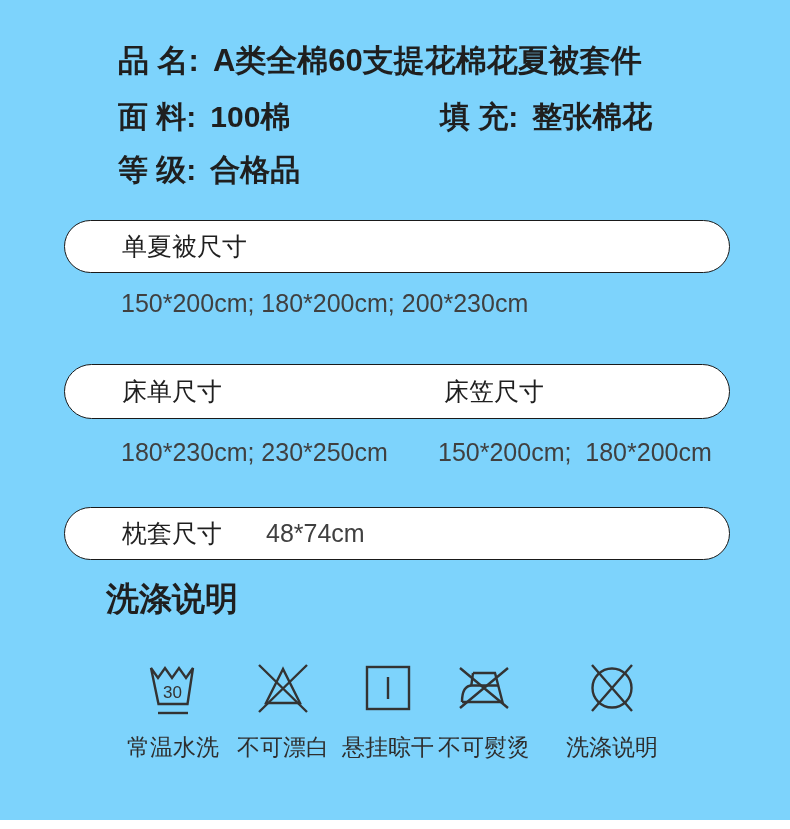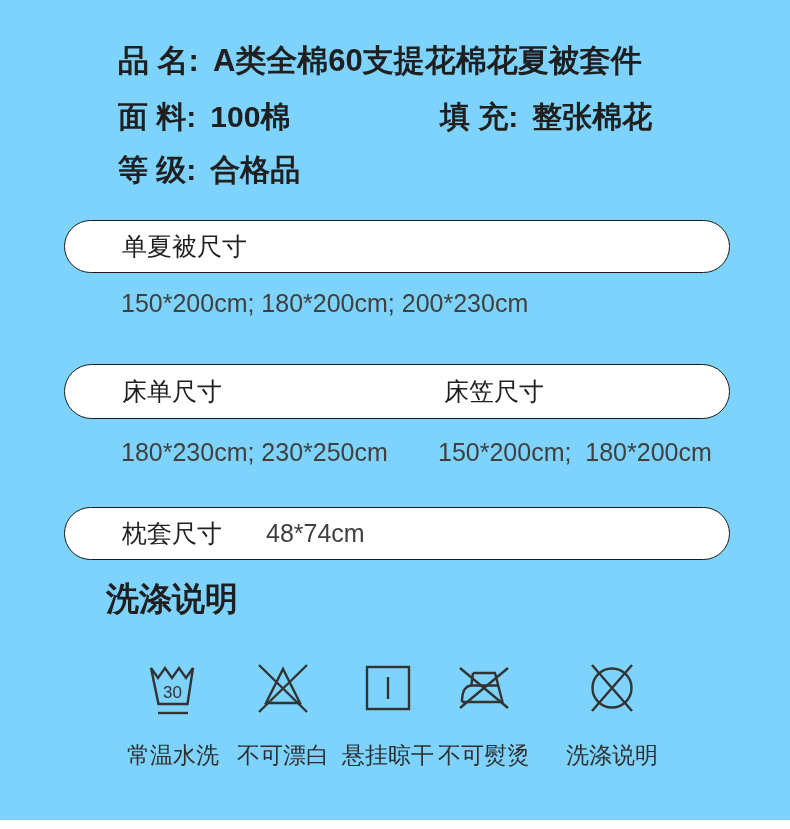--- a/index.html
+++ b/index.html
@@ -32,21 +32,21 @@
   .size-text {
     font-size:25px; color:#404040; font-weight:400;
     white-space:pre; line-height:29px;
   }
 
   .wash-heading { font-weight:700; font-size:33px; color:#1f1f1f;margin-left:11px; }
 
   
   .wash-item { position:absolute; width:112px; text-align:center; }
   .wash-item svg { display:block; margin:0 auto; }
-  .wash-label { margin-top:20px; font-size:23px; color:#2e2e2e; font-weight:400; white-space:nowrap; }
+  .wash-label { margin-top:12px; font-size:23px; color:#2e2e2e; font-weight:400; white-space:nowrap; }
 
   .care { stroke:#333333; stroke-width:2.4; fill:none; }
   .care-num {
     fill:#333333; stroke:none;
     font-family:"Liberation Sans", sans-serif;
     font-size:17px; font-weight:400;
   }
 </style>
 </head>
 <body>

